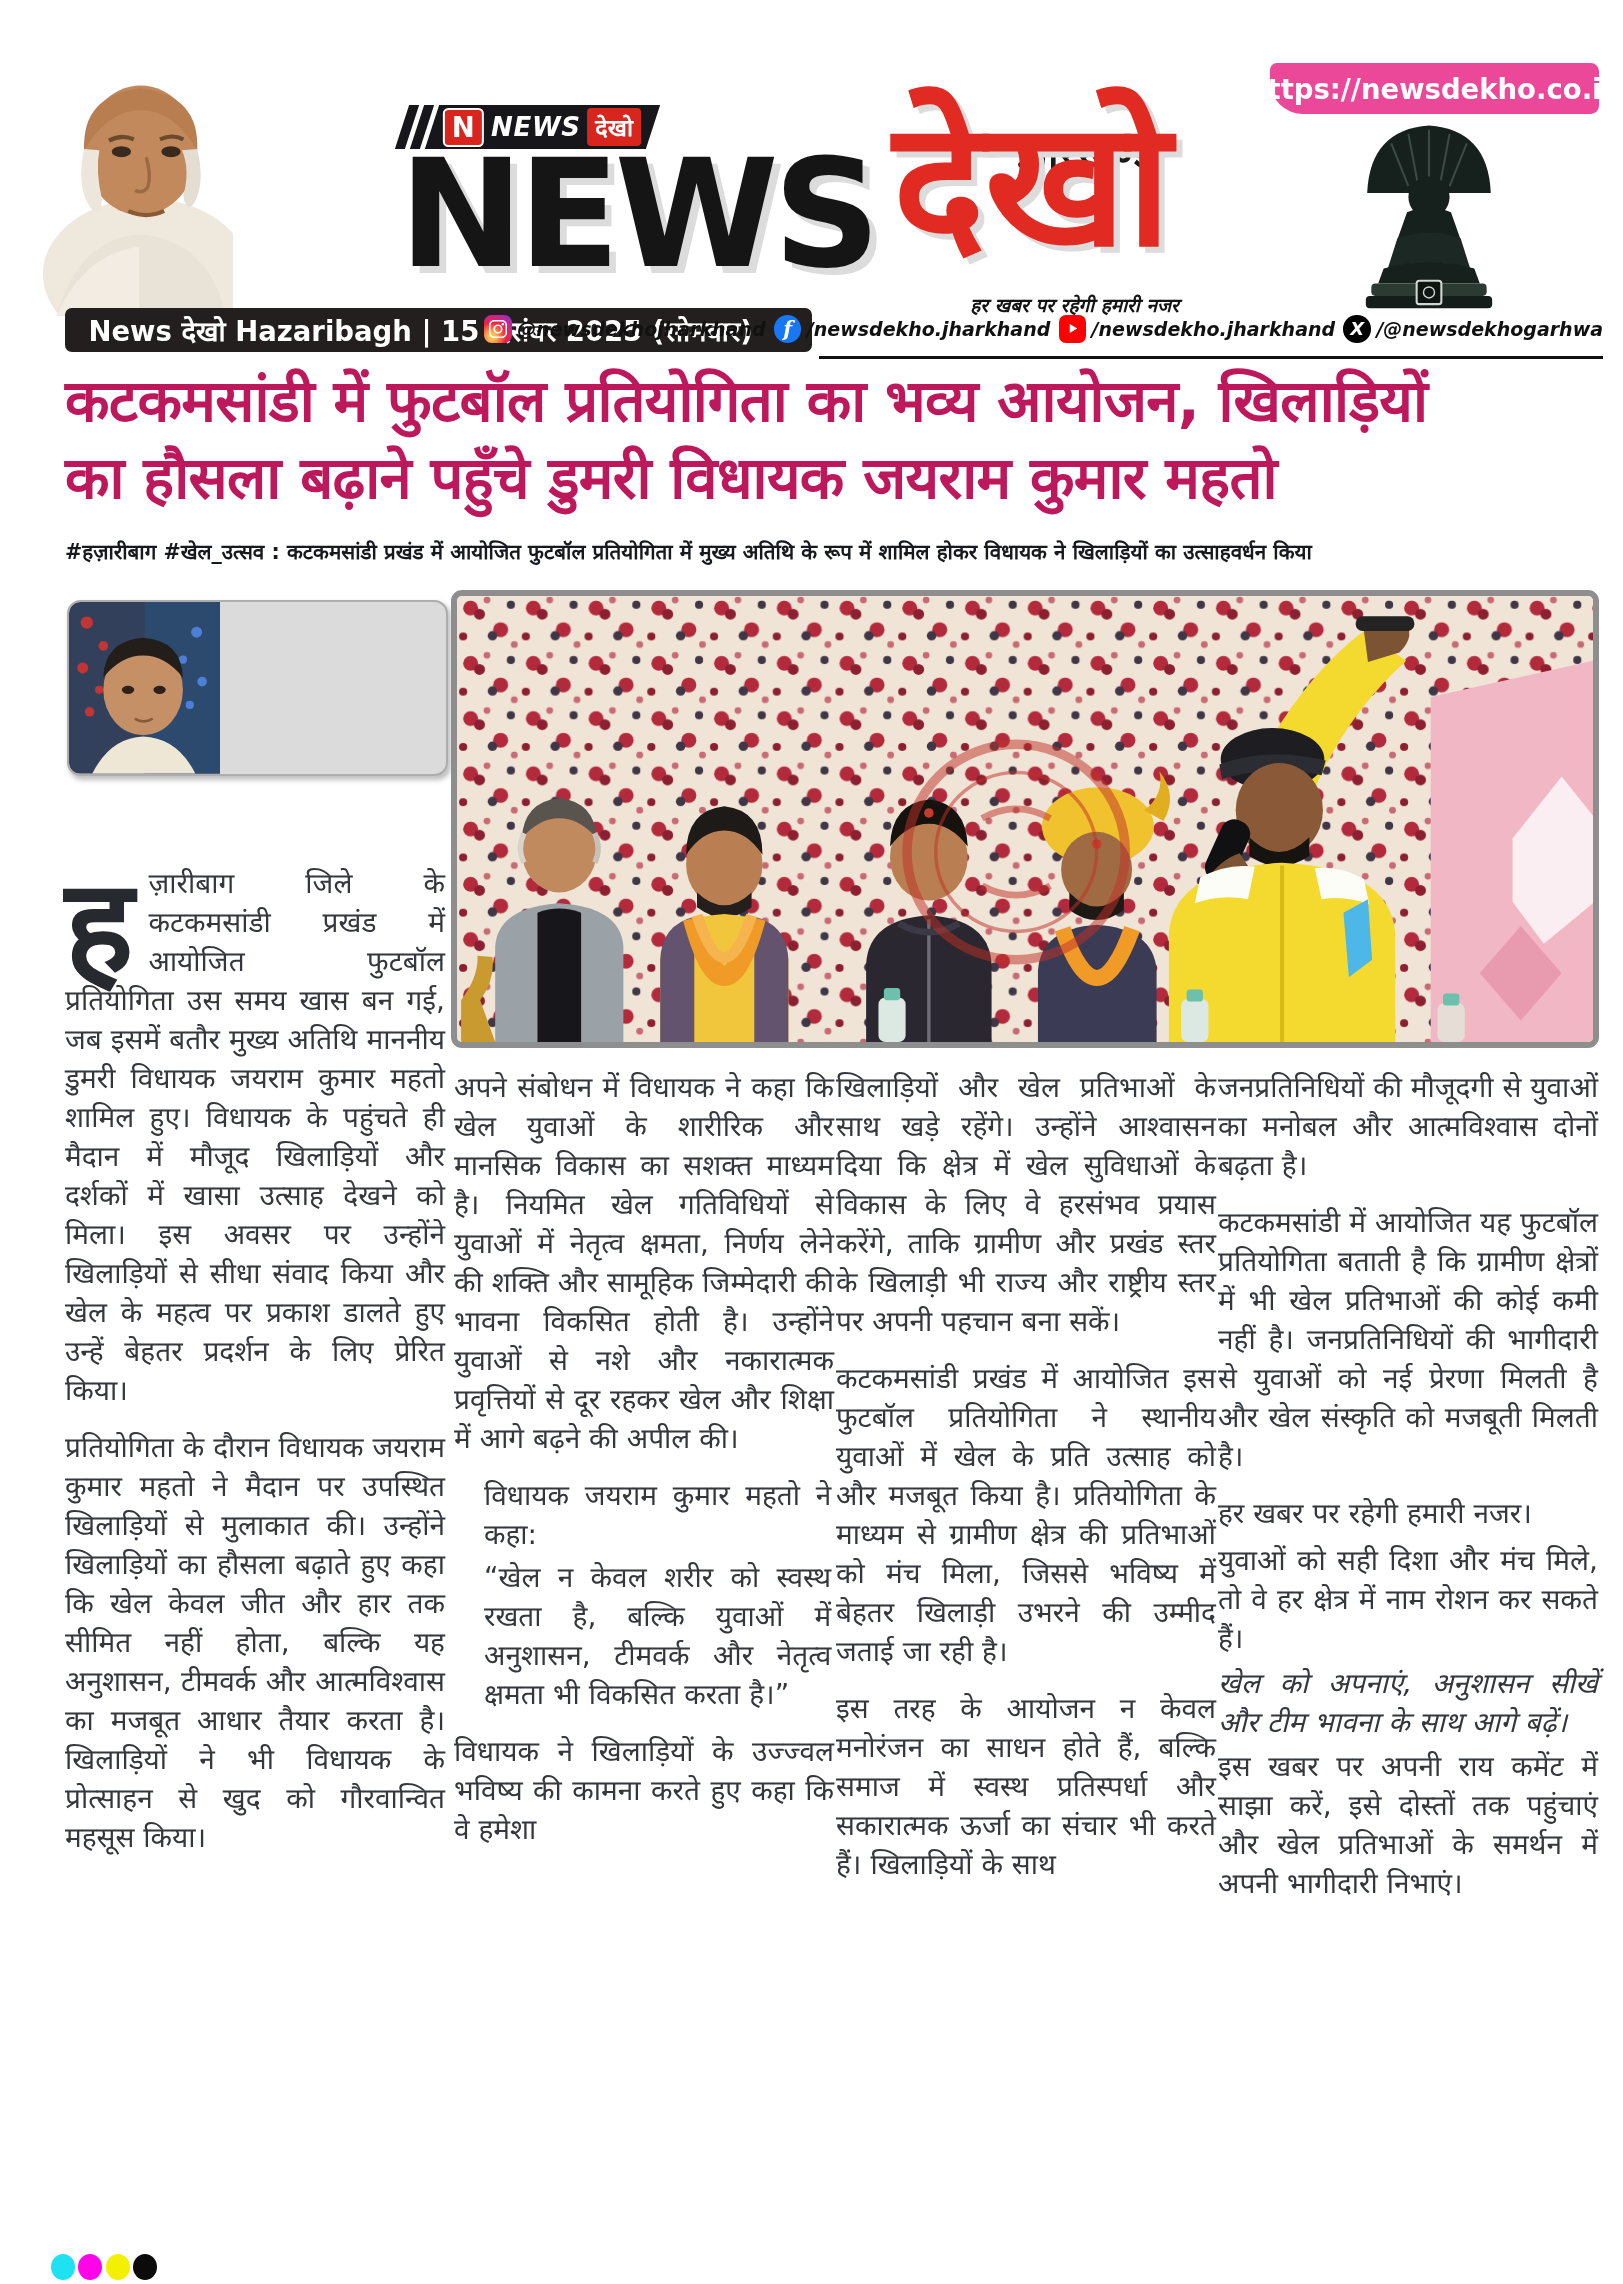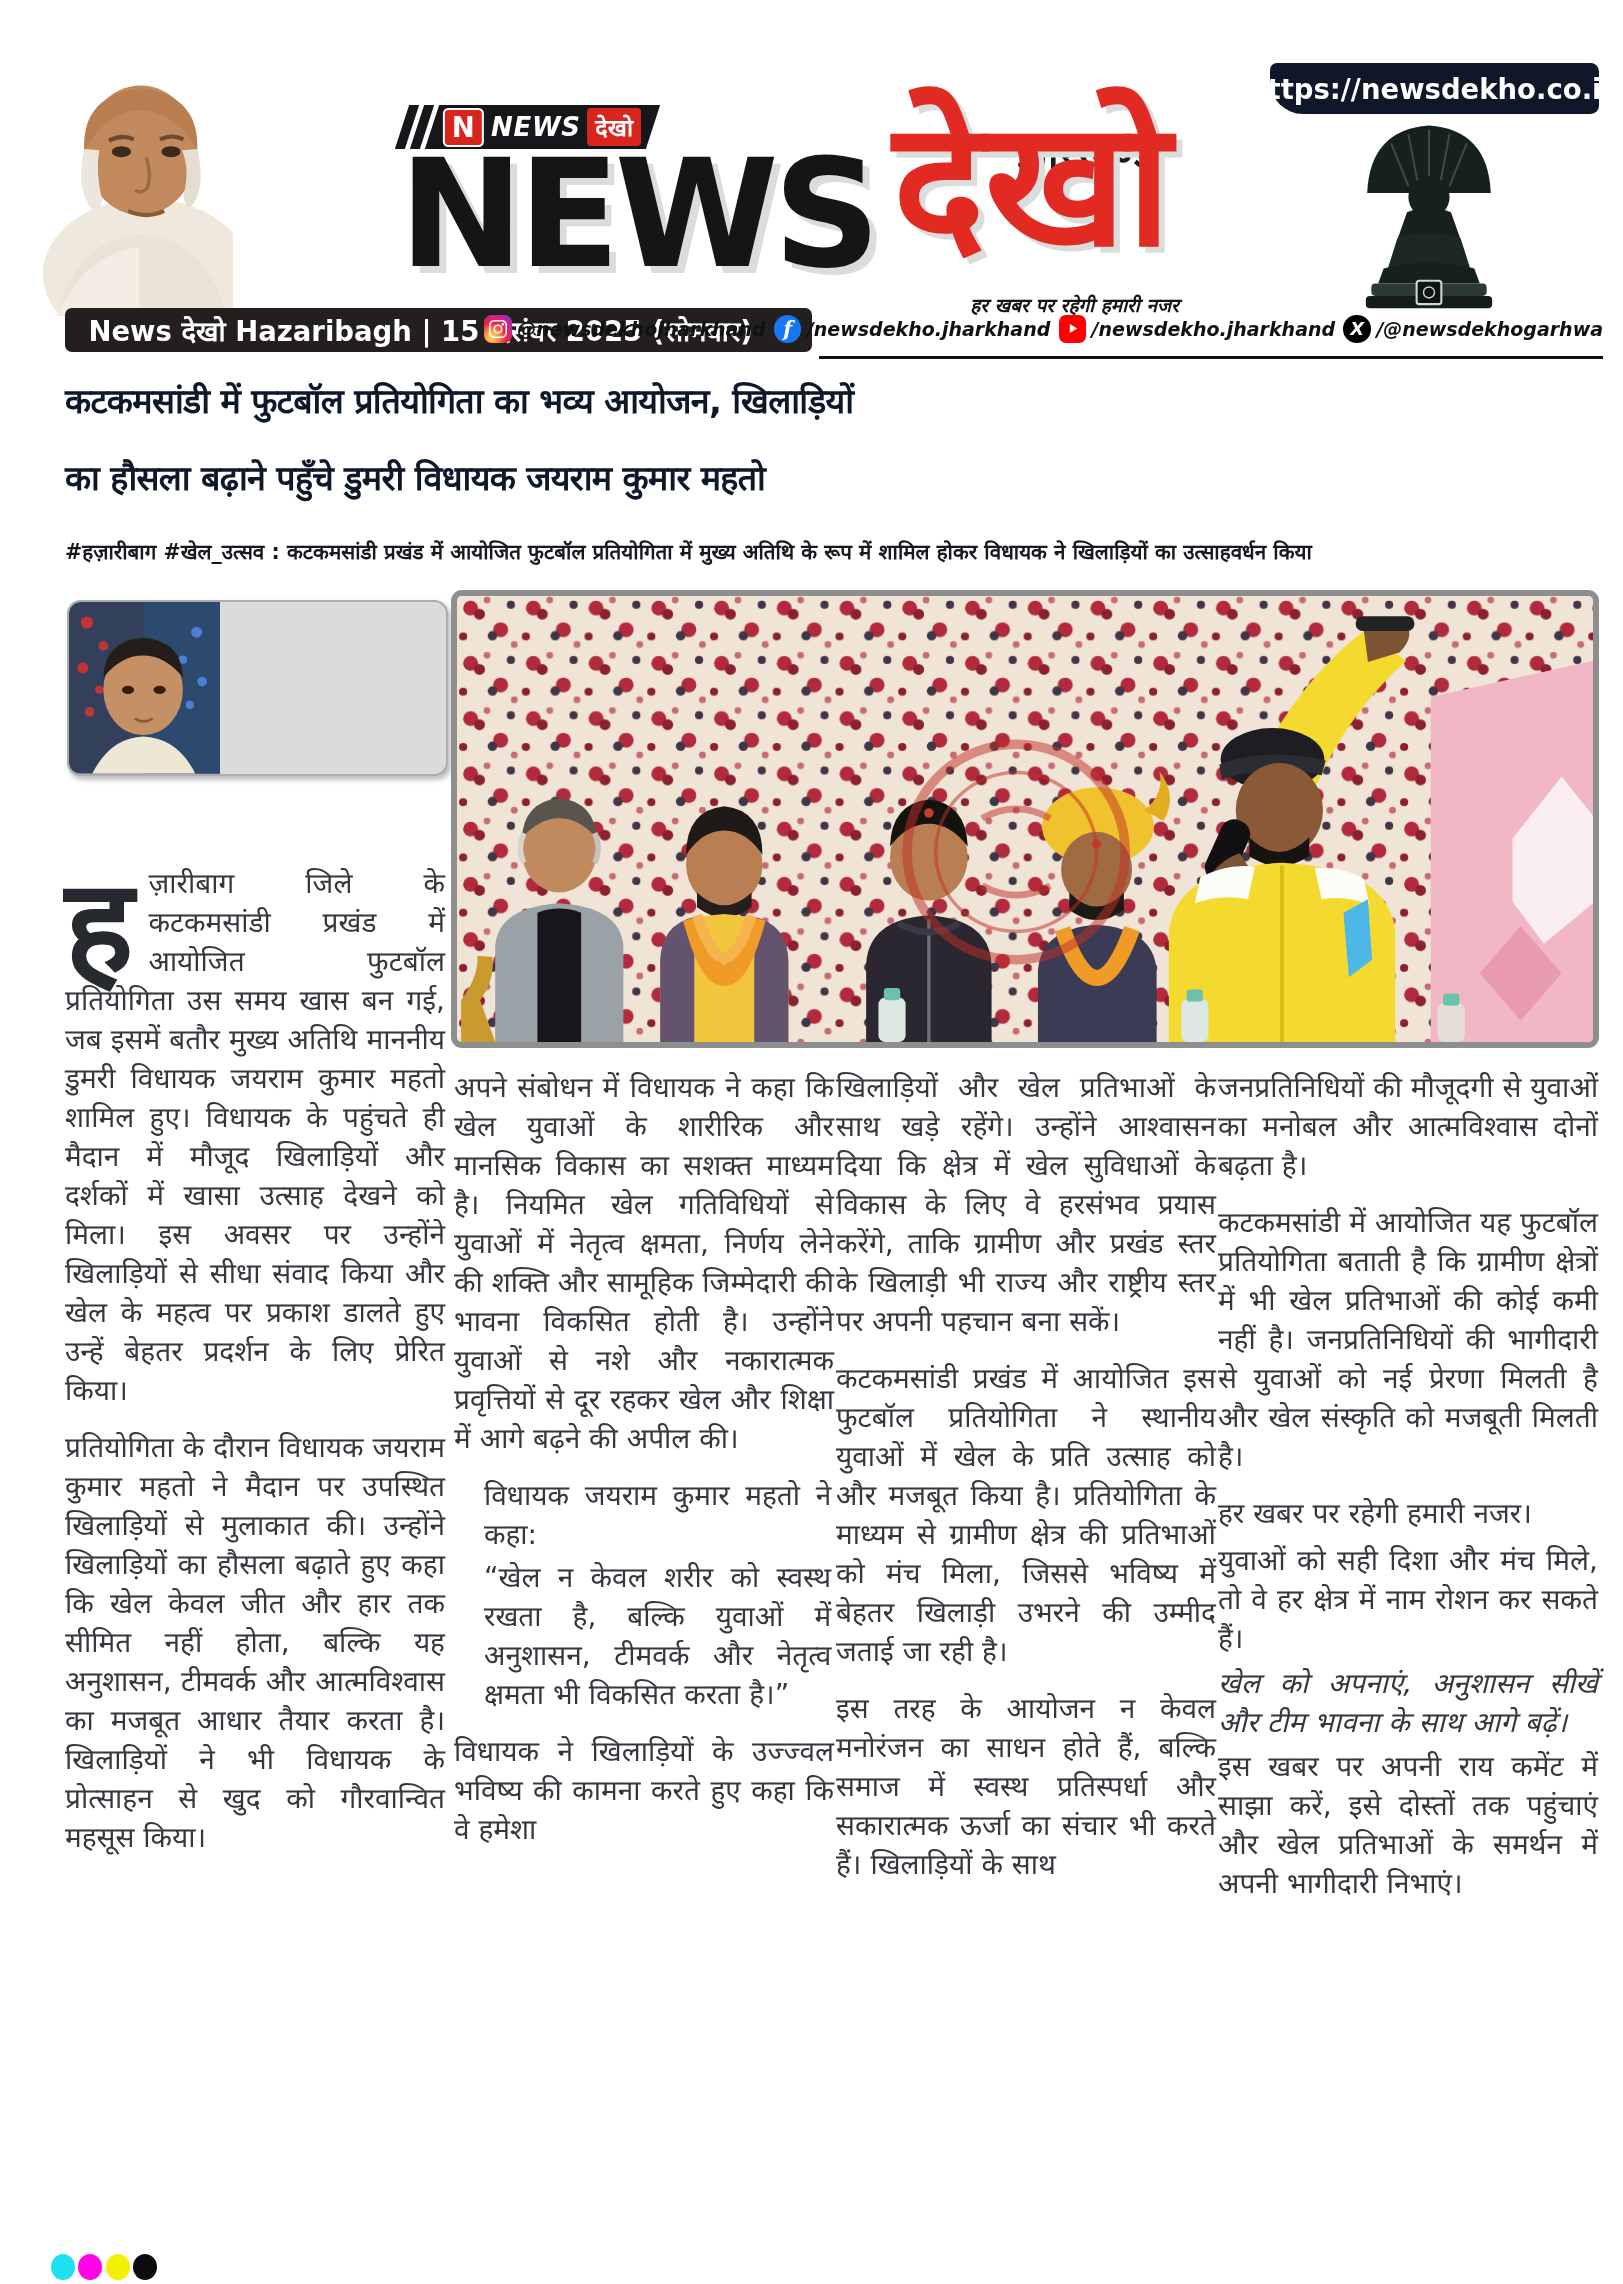--- a/index.html
+++ b/index.html
@@ -12,38 +12,38 @@
   .strip-slash{width:9.6px;background:#17161a;transform:skewX(-18deg);margin-right:5.5px;}
   .strip-body{display:flex;align-items:center;background:#17161a;transform:skewX(-18deg);padding:0 11px;gap:6.9px;}
   .strip-body>*{transform:skewX(18deg);}
   .strip-n{background:#d8251d;color:#fff;font-weight:900;font-size:27.5px;border:2.1px solid #fff;border-radius:5.5px;padding:1.4px 6.9px;}
   .strip-news{color:#fff;font-style:italic;font-weight:900;font-size:26px;letter-spacing:0.7px;}
   .strip-dekho{background:#d8251d;color:#fff;font-weight:800;font-size:23.4px;border-radius:4.1px;padding:2.8px 8.3px;}
   .logo-news{position:absolute;left:399px;top:132px;font-size:149px;line-height:165px;font-weight:900;letter-spacing:-5.5px;color:#151515;text-shadow:6.9px 6.9px 0 #dcdcdc;}
   .logo-state{position:absolute;left:1017px;top:80px;font-size:41px;font-weight:900;color:#1a1a1a;letter-spacing:1.4px;margin-top:44px;}
   .logo-dekho{position:absolute;left:893px;top:88px;font-size:173px;line-height:193px;font-weight:900;color:#e02a22;text-shadow:6.2px 6.2px 0 #dcdcdc;}
   .logo-tagline{position:absolute;left:892px;top:292px;width:365px;text-align:center;font-size:19px;font-weight:800;font-style:italic;color:#141414;}
-  .url-badge{position:absolute;left:1270px;top:63px;width:329px;height:51px;background:#0f172a;border-radius:6.9px 8.3px 8.3px 33px;display:flex;align-items:center;justify-content:center;color:#fff;font-weight:800;font-size:27.5px;}
+  .url-badge{position:absolute;left:1270px;top:63px;width:329px;height:51px;background:#ec4899;border-radius:6.9px 8.3px 8.3px 33px;display:flex;align-items:center;justify-content:center;color:#fff;font-weight:800;font-size:27.5px;}
   .statue{position:absolute;left:1326px;top:116px;width:206px;height:201px;}
 
   
   .date-bar{position:absolute;left:65px;top:308px;width:747px;height:44px;background:#221f1e;border-radius:6.9px;display:flex;align-items:center;padding:0 23.4px;box-sizing:border-box;color:#fff;font-weight:700;font-size:27.5px;white-space:nowrap;}
   .social-row{position:absolute;left:823px;top:315px;width:780px;display:flex;align-items:center;justify-content:flex-end;gap:8.3px;}
   .social-item{display:flex;align-items:center;gap:5.5px;font-style:italic;}
   .social-item .handle{font-weight:800;font-size:19px;color:#111;white-space:nowrap;}
   .sicon{width:27.5px;height:27.5px;border-radius:50%;display:flex;align-items:center;justify-content:center;flex:0 0 auto;}
   .sicon svg{display:block;}
   .icon-ig{border-radius:7.6px;background:radial-gradient(circle at 28% 78%,#fec053 12%,#f2203e 48%,#b729a8 78%,#5342d6 100%);}
   .icon-fb{background:#1877f2;color:#fff;font-weight:900;font-size:20.6px;font-family:"DejaVu Serif",serif;}
   .icon-yt{border-radius:6.9px;background:#f00;}
   .icon-x{background:#000;color:#fff;font-weight:900;font-size:18px;}
   .social-rule{position:absolute;left:819px;top:356px;width:784px;height:2.8px;background:#101010;}
 
   
-  .headline{position:absolute;left:65px;top:363px;width:1536px;color:#0f172a;font-weight:800;font-size:34px;line-height:77px;letter-spacing:-0.7px;}
+  .headline{position:absolute;left:65px;top:363px;width:1536px;color:#be185d;font-weight:800;font-size:58px;line-height:77px;letter-spacing:-0.7px;}
   .subhead{position:absolute;left:65px;top:537px;width:1537px;font-size:20.6px;font-weight:700;color:#16191e;}
 
   
   .reporter{position:absolute;left:67px;top:600px;width:377px;height:172px;background:#dbdbdb;border:2.1px solid #adadad;border-radius:13.8px;box-shadow:2.8px 3.4px 5.5px rgba(0,0,0,.25);display:flex;overflow:hidden;flex-direction:column;}
   .reporter-photo{width:151px;height:100%;flex:0 0 auto;border-radius:11px 0 0 11px;overflow:hidden;}
   .reporter-meta{flex:1;padding:26px 18px 0 20.6px;}
   .reporter-name{font-size:29px;font-weight:800;color:#1f1f1f;}
   .reporter-rule{width:100%;height:3.4px;background:#9c9c9c;margin:12.4px 0 11px 0;}
   .reporter-loc{font-size:26px;font-weight:600;color:#2a2a2a;}
 

